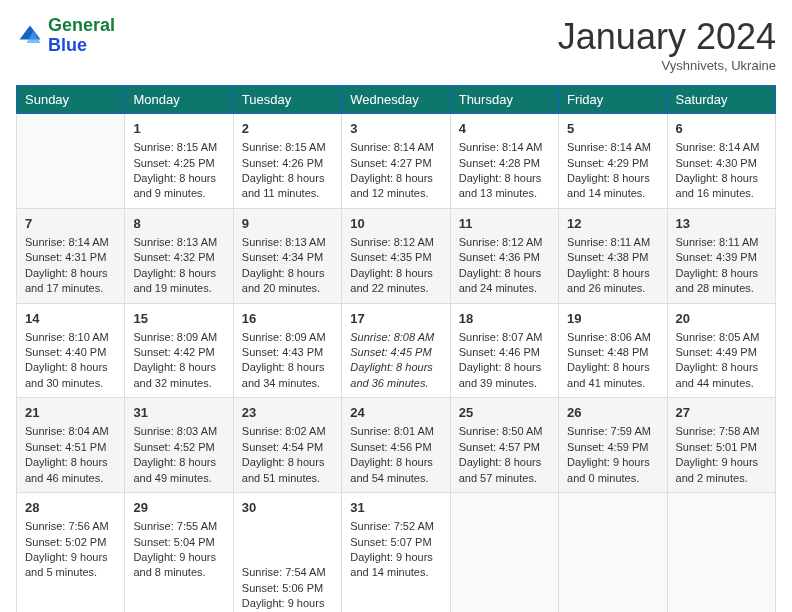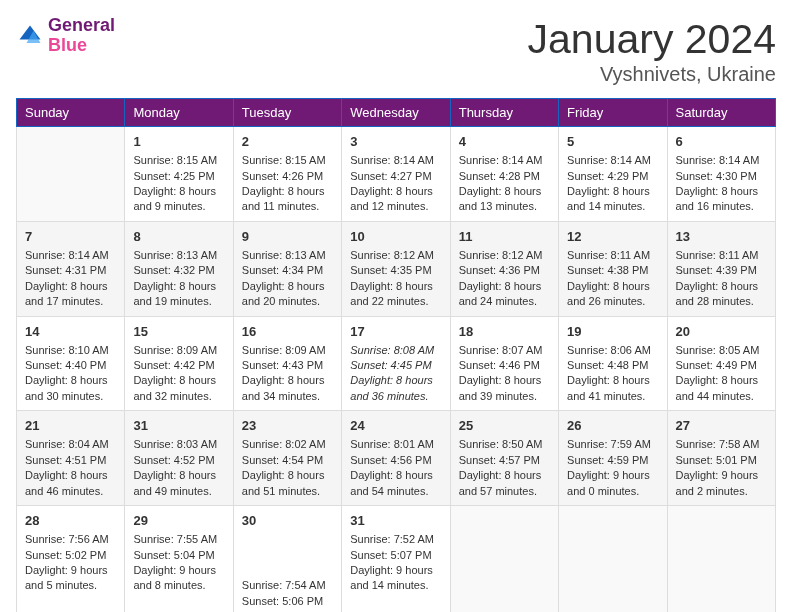--- a/index.html
+++ b/index.html
@@ -19,43 +19,43 @@
     .logo {
       display: flex;
       align-items: center;
       gap: 4px;
     }
     .logo-text {
       font-size: 18px;
       font-weight: bold;
       line-height: 1.1;
     }
-    .logo-general { color: #701a75; }
-    .logo-blue { color: #ec4899; }
+    .logo-general { color: #15803d; }
+    .logo-blue { color: #1d4ed8; }
     .logo-icon {
       width: 28px;
       height: 28px;
     }
     .title-block { text-align: right; }
     .month-title {
-      font-size: 41px;
+      font-size: 36px;
       font-weight: normal;
       color: #333;
     }
     .location {
-      font-size: 20px;
+      font-size: 13px;
       color: #555;
     }
     table {
       width: 100%;
       border-collapse: collapse;
       font-size: 11px;
     }
     thead tr th {
-      background: #701a75;
+      background: #0f766e;
       color: #fff;
       text-align: left;
       padding: 6px 8px;
       font-size: 13px;
       font-weight: normal;
       border: 1px solid #1565c0;
     }
     tbody tr td {
       vertical-align: top;
       padding: 6px 8px;

